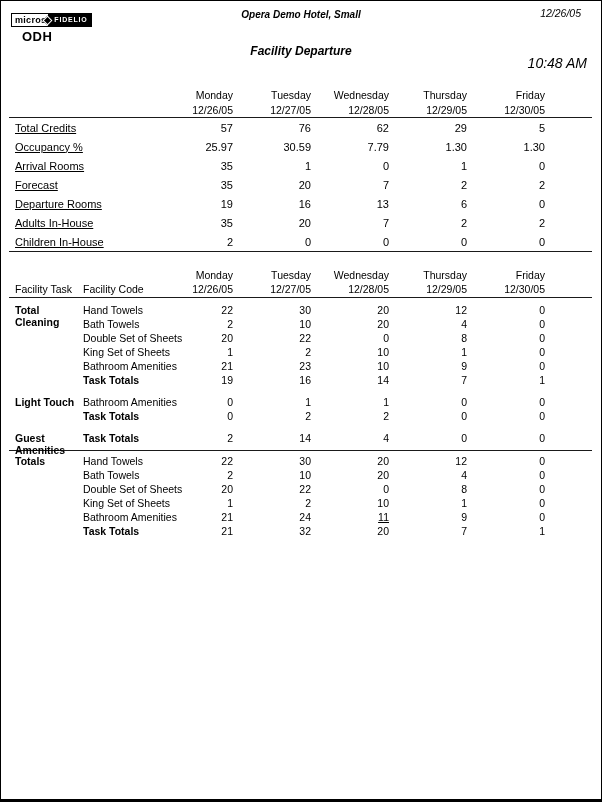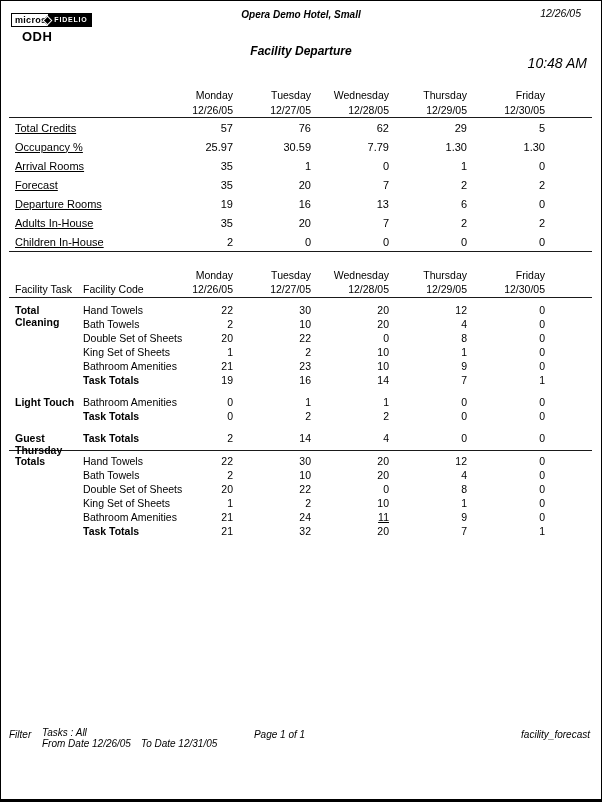--- a/index.html
+++ b/index.html
@@ -213,21 +213,21 @@
           <span class="num" style="grid-area: 1 / 6;">0</span>
           <span class="num" style="grid-area: 1 / 7;">0</span>
           <span class="b" style="grid-area: 2 / 2;">Task Totals</span>
           <span class="num" style="grid-area: 2 / 3;">0</span>
           <span class="num" style="grid-area: 2 / 4;">2</span>
           <span class="num" style="grid-area: 2 / 5;">2</span>
           <span class="num" style="grid-area: 2 / 6;">0</span>
           <span class="num" style="grid-area: 2 / 7;">0</span>
         </div>
         <div class="t2grid sec">
-          <span class="task" style="grid-area: 1 / 1 / span 1;">Guest Thursday</span>
+          <span class="task" style="grid-area: 1 / 1 / span 1;">Guest Amenities</span>
           <span class="b" style="grid-area: 1 / 2;">Task Totals</span>
           <span class="num" style="grid-area: 1 / 3;">2</span>
           <span class="num" style="grid-area: 1 / 4;">14</span>
           <span class="num" style="grid-area: 1 / 5;">4</span>
           <span class="num" style="grid-area: 1 / 6;">0</span>
           <span class="num" style="grid-area: 1 / 7;">0</span>
         </div>
         <div class="rule rule-pre-totals"></div>
         <div class="t2grid sec-totals">
           <span class="task" style="grid-area: 1 / 1 / span 6;">Totals</span>
@@ -265,25 +265,14 @@
           <span class="num" style="grid-area: 6 / 3;">21</span>
           <span class="num" style="grid-area: 6 / 4; text-align: right;">32</span>
           <span class="num" style="grid-area: 6 / 5;">20</span>
           <span class="num" style="grid-area: 6 / 6;">7</span>
           <span class="num" style="grid-area: 6 / 7;">1</span>
         </div>
       </div>
 
   </div>
 
-  <div class="footer">
-    <span class="f-filter">Filter</span>
-    <div class="f-lines">
-      <div>Tasks : All</div>
-      <div>
-        <span>From Date 12/26/05</span><span class="f-todate">To Date 12/31/05</span>
-      </div>
-    </div>
-    <div class="f-page">Page 1 of 1</div>
-    <div class="f-report">facility_forecast</div>
-  </div>
 
 </div>
 
 </body></html>

